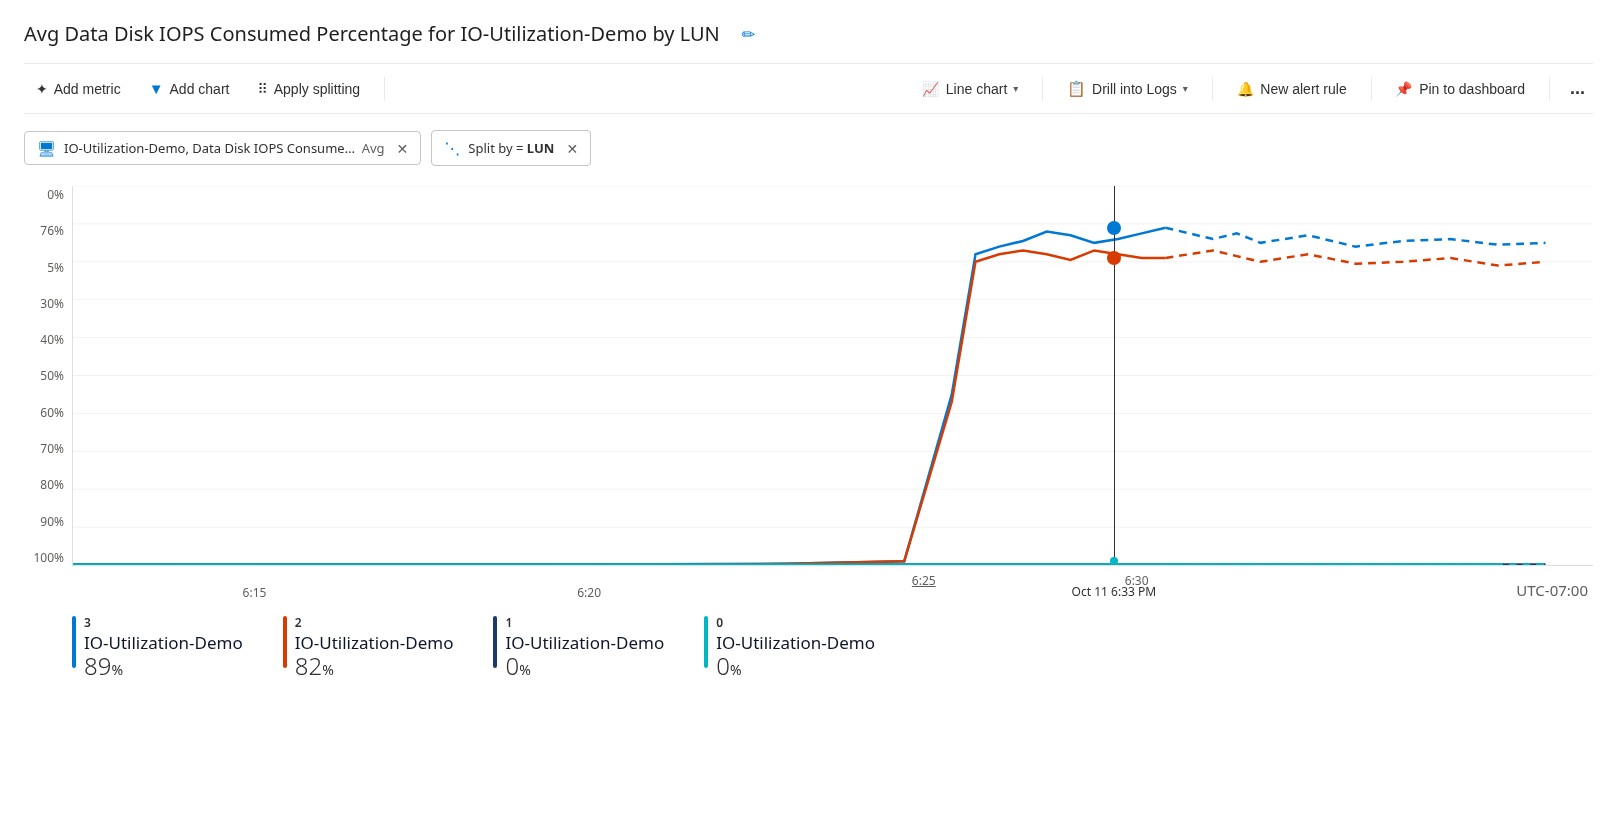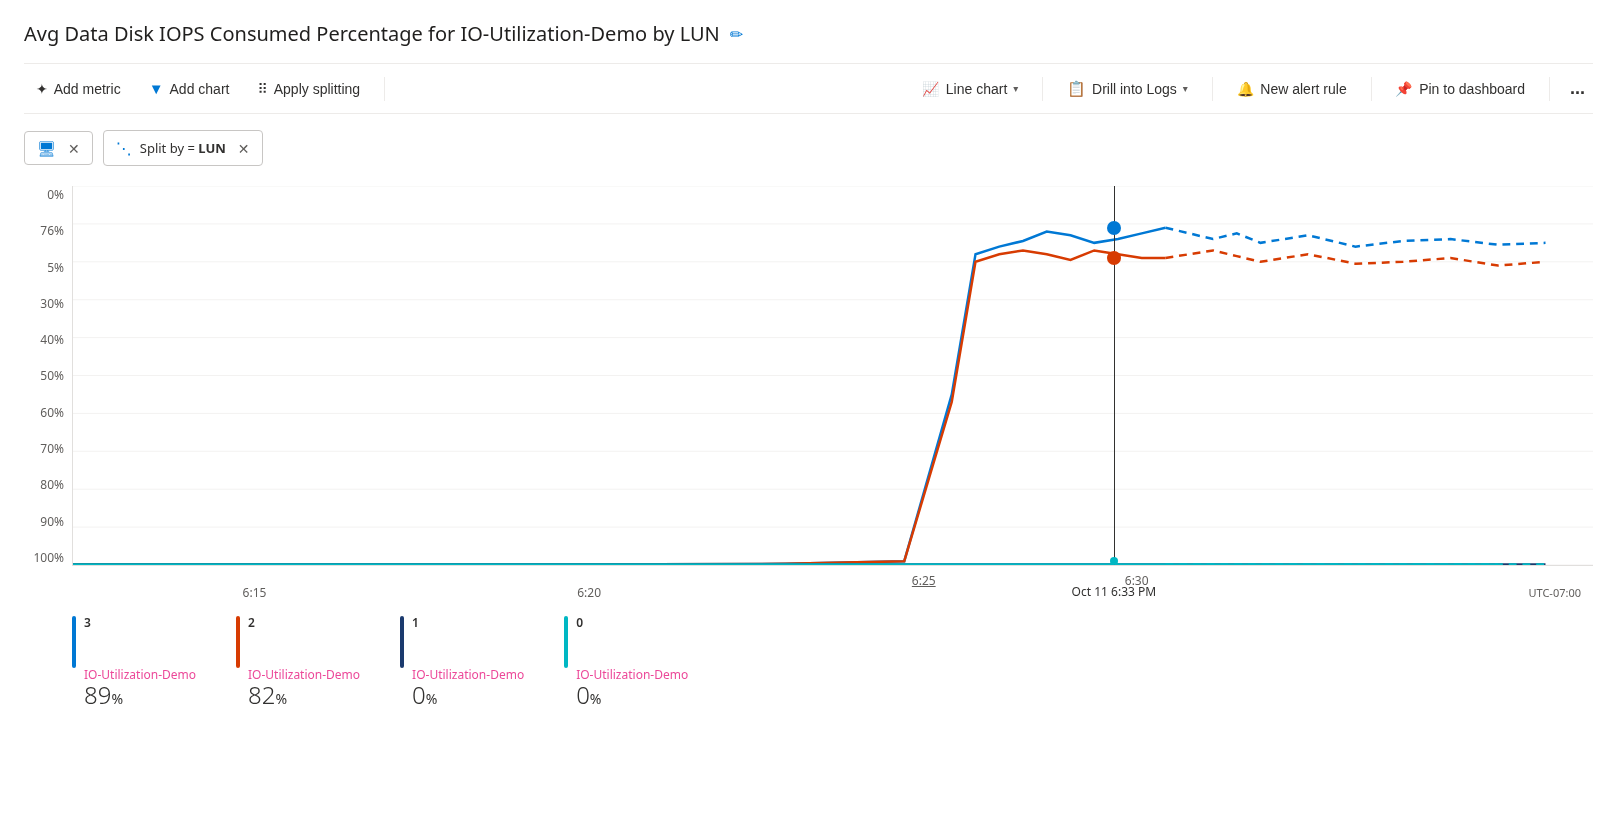--- a/index.html
+++ b/index.html
@@ -9,21 +9,21 @@
       color: #323130;
       font-size: 14px;
       padding: 20px 24px;
       width: 1617px;
       min-height: 822px;
     }
 
     .page-title {
       display: flex;
       align-items: center;
-      gap: 10px;
+      gap: 22px;
       font-size: 20px;
       font-weight: 400;
       color: #201f1e;
       margin-bottom: 16px;
     }
     .page-title .edit-icon {
       color: #0078d4;
       font-size: 16px;
       cursor: pointer;
     }
@@ -196,40 +196,39 @@
     .legend-info {
       display: flex;
       flex-direction: column;
     }
     .legend-num {
       font-size: 12px;
       color: #323130;
       font-weight: 600;
     }
     .legend-name {
-      font-size: 12px;
-      color: #ec4899;
-      margin-top: 35px;
+      font-size: 17px;
+      color: #0f172a;
     }
     .legend-value {
       font-size: 24px;
       font-weight: 300;
       color: #323130;
       line-height: 1;
     }
     .legend-unit {
       font-size: 14px;
       font-weight: 400;
     }
 
     .utc-label {
       position: absolute;
-      right: 12px;
+      right: 5px;
       bottom: 6px;
-      font-size: 11px;
+      font-size: 15px;
       color: #605e5c;
     }
 
     .cursor-time-label {
       position: absolute;
       bottom: 6px;
       font-size: 12px;
       color: #323130;
       font-weight: 400;
       transform: translateX(-50%);
@@ -300,20 +299,24 @@
 
     <button class="toolbar-btn more-btn">
       <span>...</span>
     </button>
   </div>
 </div>
 
 <div class="filter-bar">
   <div class="filter-chip">
     <span class="chip-icon">🖥</span>
+    <span>
+      <span>IO-Utilization-Demo, Data Disk IOPS Consume…</span>
+      &nbsp;<span style="color:#605e5c;">Avg</span>
+    </span>
     <span class="chip-close">✕</span>
   </div>
 
   <div class="filter-chip">
     <span class="chip-icon" style="font-size:16px;">⋱</span>
     <span>Split by = <strong>LUN</strong></span>
     <span class="chip-close">✕</span>
   </div>
 </div>
 

